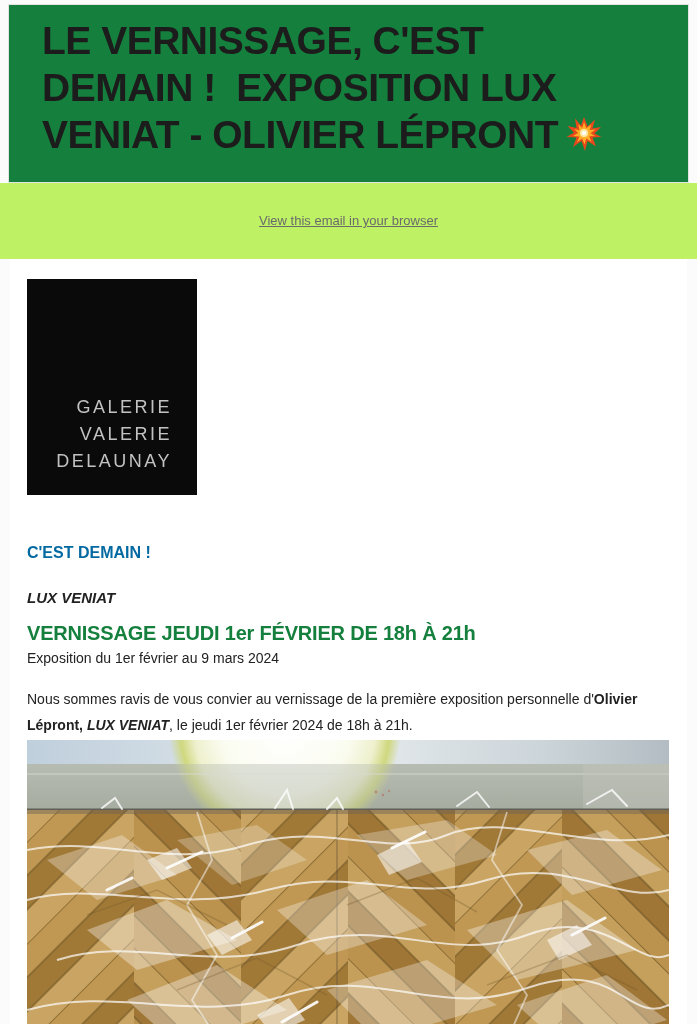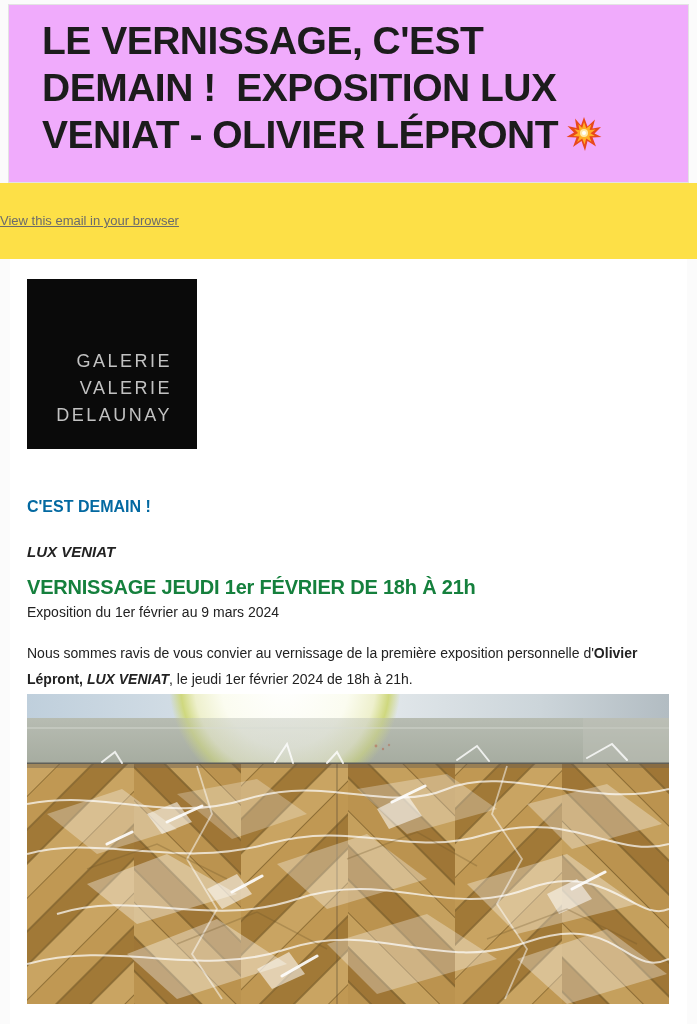--- a/index.html
+++ b/index.html
@@ -6,21 +6,21 @@
     margin: 0; padding: 0;
     width: 697px; height: 1024px;
     background: #fbfbfb;
     overflow: hidden;
     font-family: "Liberation Sans", sans-serif;
     color: #222;
   }
   
   .header-card {
     margin: 4px 8px 0 8px;
-    background: #f0abfc;
+    background: #15803d;
     border: 1px solid #e3e3e3;
     padding: 12px 33px 24px 33px;
     box-sizing: border-box;
   }
   .headline {
     margin: 0;
     font-size: 39px;
     font-weight: bold;
     line-height: 47px;
     letter-spacing: -0.5px;
@@ -28,40 +28,40 @@
   }
   .headline .title-text { white-space: pre-wrap; }
   .emoji-burst {
     display: inline-block;
     width: 36px; height: 36px;
     margin-left: 8px;
     vertical-align: -4px;
   }
   
   .preheader {
-    background: #fde047;
-    text-align: left;
+    background: #bef264;
+    text-align: center;
     padding: 28px 0 30px 0;
   }
   .view-link {
     font-size: 13px;
     color: #6b6b6b;
     text-decoration: underline;
     cursor: pointer;
   }
   
   .content-card {
     margin: 0 10px;
     background: #ffffff;
     padding: 20px 17px 0 17px;
     box-sizing: border-box;
     min-height: 766px;
   }
   .logo-box {
-    width: 170px; height: 170px;
+    width: 170px; height: 216px;
     background: #0a0a0a;
     position: relative;
     cursor: pointer;
   }
   .logo-text {
     position: absolute;
     right: 25px; bottom: 20px;
     text-align: right;
     color: #c2c2c2;
     font-size: 18px;

